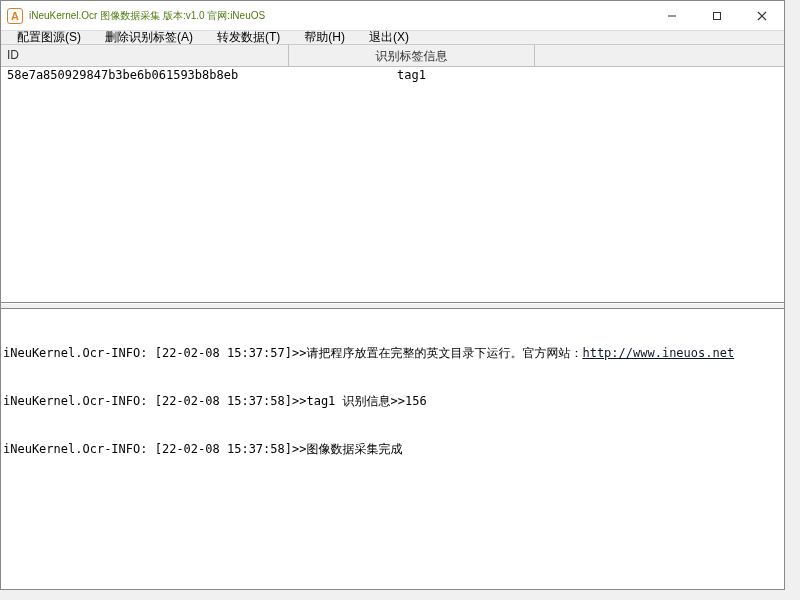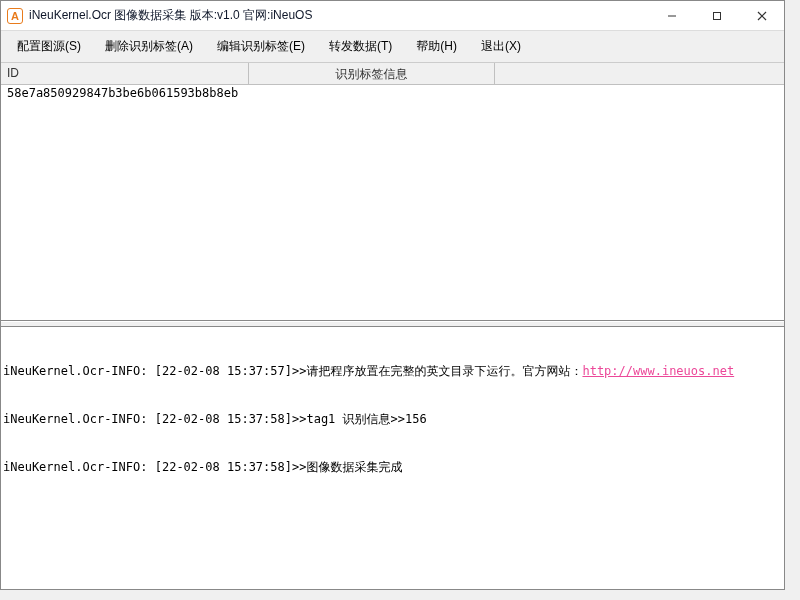--- a/index.html
+++ b/index.html
@@ -1,37 +1,37 @@
 <!DOCTYPE html>
 <html><head>
 <meta charset="utf-8">
 <style>
   * { box-sizing: border-box; margin: 0; padding: 0; }
   html, body { width: 800px; height: 600px; overflow: hidden; font-family: "Microsoft YaHei", "SimSun", sans-serif; font-size: 12px; background: #f0f0f0; }
   .window { width: 785px; height: 590px; background: #fff; border: 1px solid #888; display: flex; flex-direction: column; position: relative; }
   .titlebar { height: 30px; background: #fff; display: flex; align-items: center; padding-left: 6px; border-bottom: 1px solid #ddd; }
   .app-icon { width: 16px; height: 16px; border: 1.5px solid #e87b1c; border-radius: 3px; display: inline-flex; align-items: center; justify-content: center; color: #e87b1c; font-weight: bold; font-size: 11px; margin-right: 6px; }
-  .title-text { flex: 1; color: #0f172a; font-size: 12px; }
+  .title-text { flex: 1; color: #4d7c0f; font-size: 10px; }
   .win-controls { display: flex; height: 100%; }
   .win-btn { width: 45px; height: 100%; display: flex; align-items: center; justify-content: center; color: #333; }
-  .menubar { height: 32px; background: #f0f0f0; display: flex; align-items: center; padding: 0 4px; border-bottom: 1px solid #ccc; }
+  .menubar { height: 14px; background: #f0f0f0; display: flex; align-items: center; padding: 0 4px; border-bottom: 1px solid #ccc; }
   .menu-item { padding: 3px 12px; cursor: default; }
   .table-area { flex: 0 0 258px; border-bottom: 1px solid #888; overflow: hidden; background: #fff; }
   .table-header { display: flex; background: #f0f0f0; border-bottom: 1px solid #c0c0c0; height: 22px; }
   .th { border-right: 1px solid #c0c0c0; padding: 3px 6px; color: #333; overflow: hidden; white-space: nowrap; }
   .table-row { display: flex; height: 18px; }
   .td { border-right: 1px solid transparent; padding: 1px 6px; font-family: "Consolas","SimSun",monospace; font-size: 12px; overflow: hidden; white-space: nowrap; }
-  .col-id { width: 248px; text-align: left; }
+  .col-id { width: 288px; text-align: left; }
   .col-name { width: 246px; text-align: center; }
   .col-info { width: 246px; text-align: center; }
   .th.col-id { text-align: left; }
   .divider { height: 6px; background: #f0f0f0; border-top: 1px solid #fff; border-bottom: 1px solid #888; cursor: row-resize; }
   .log-area { flex: 1; background: #fff; padding: 4px 2px; font-family: "Consolas","SimSun",monospace; font-size: 12px; line-height: 16px; overflow: auto; white-space: pre; }
   .log-line { white-space: pre; }
-  .log-link { color: #ec4899; text-decoration: underline; }
+  .log-link { color: #0f172a; text-decoration: underline; }
   svg { display: block; }
 </style>
 </head>
 <body>
 
 <div class="window">
 
   <div class="titlebar">
     <span class="app-icon">A</span>
     <span class="title-text">iNeuKernel.Ocr 图像数据采集 版本:v1.0 官网:iNeuOS</span>
@@ -51,33 +51,33 @@
             <line x1="1" y1="1" x2="9" y2="9" stroke="currentColor" stroke-width="1.2"></line>
             <line x1="9" y1="1" x2="1" y2="9" stroke="currentColor" stroke-width="1.2"></line>
           </svg>
       </div>
     </div>
   </div>
 
   <div class="menubar">
     <div class="menu-item">配置图源(S)</div>
     <div class="menu-item">删除识别标签(A)</div>
-    <div class="menu-item">编辑识别标签(E)</div>
     <div class="menu-item">转发数据(T)</div>
     <div class="menu-item">帮助(H)</div>
     <div class="menu-item">退出(X)</div>
   </div>
 
   <div class="table-area">
     <div class="table-header">
       <div class="th col-id">ID</div>
       <div class="th col-info">识别标签信息</div>
     </div>
     <div class="table-row">
       <div class="td col-id">58e7a850929847b3be6b061593b8b8eb</div>
+      <div class="td col-name">tag1</div>
     </div>
   </div>
 
   <div class="divider"></div>
 
   <div class="log-area">
     <div class="log-line"><span>iNeuKernel.Ocr-INFO: [22-02-08 15:37:57]&gt;&gt;请把程序放置在完整的英文目录下运行。官方网站：</span><a class="log-link">http://www.ineuos.net</a></div>
     <div class="log-line"><span>iNeuKernel.Ocr-INFO: [22-02-08 15:37:58]&gt;&gt;tag1 识别信息&gt;&gt;156</span></div>
     <div class="log-line"><span>iNeuKernel.Ocr-INFO: [22-02-08 15:37:58]&gt;&gt;图像数据采集完成</span></div>
   </div>

